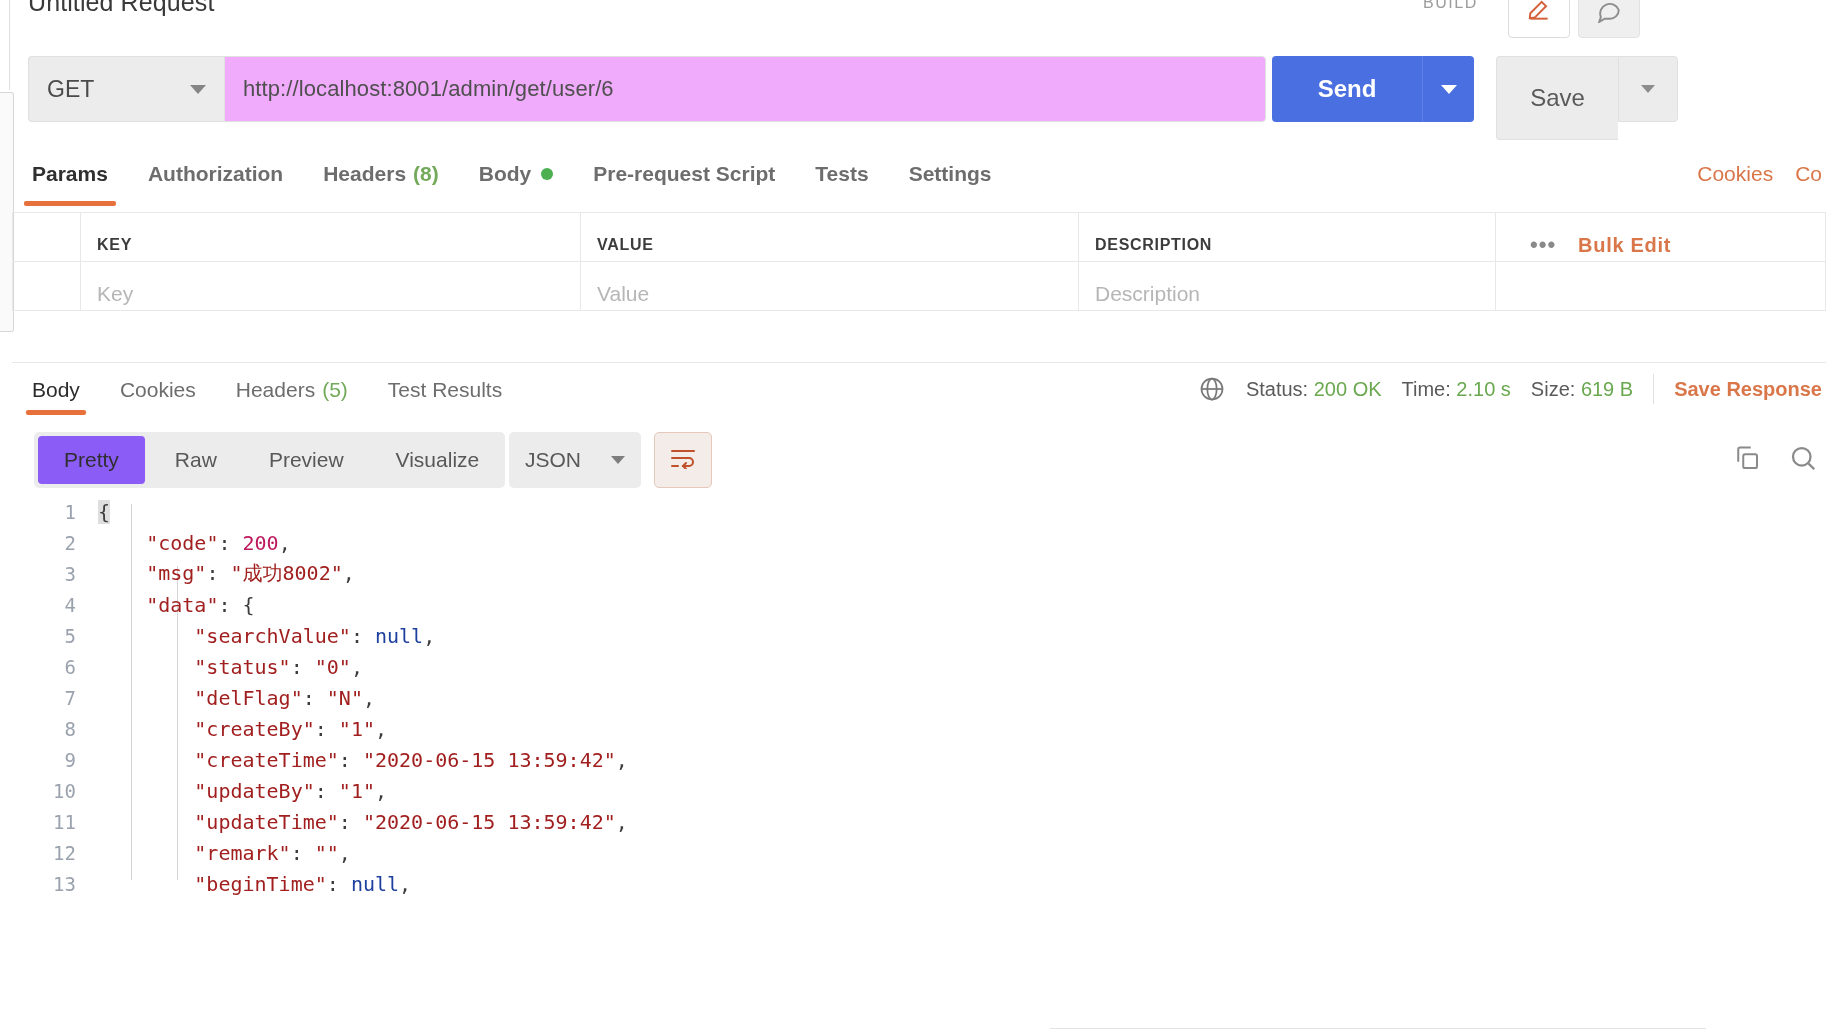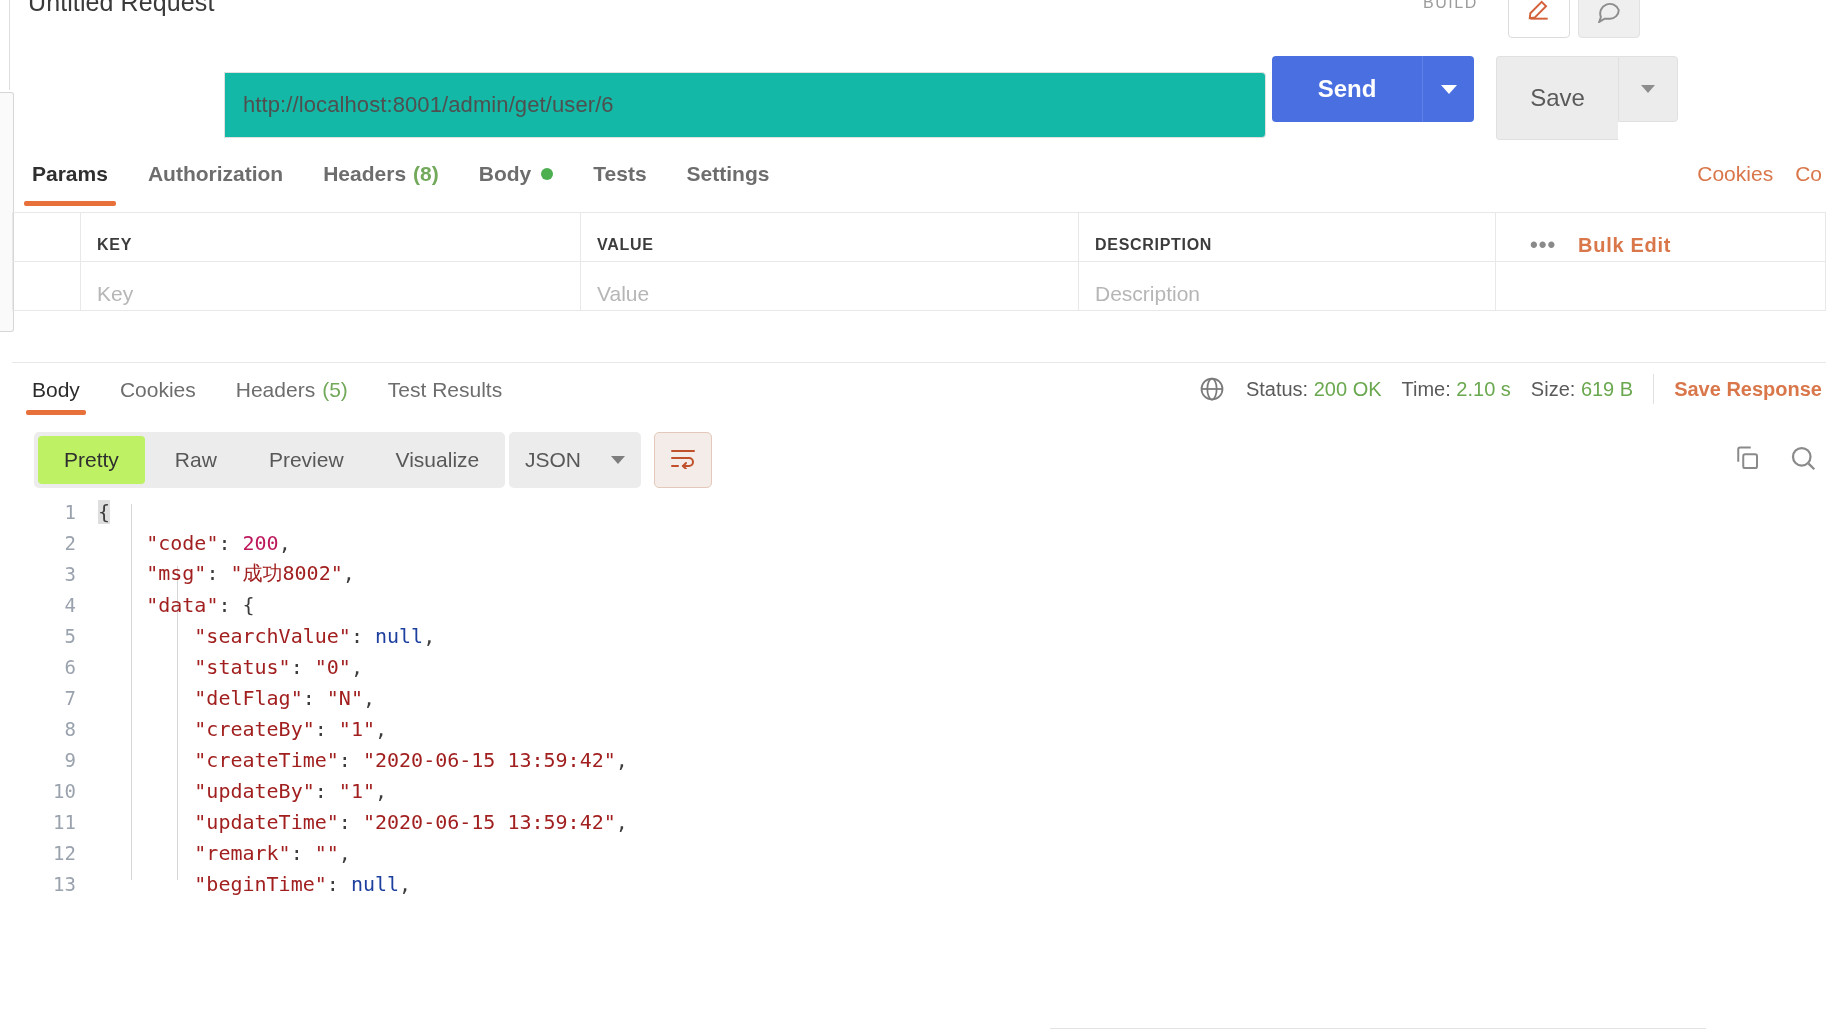--- a/index.html
+++ b/index.html
@@ -42,22 +42,22 @@
     border-radius:4px 0 0 4px;
     display:flex; align-items:center; padding:0 18px;
   }
   .method-label { font-size:23px; color:#4a4a4a; }
   .method-caret {
     margin-left:auto; width:0; height:0;
     border-left:8px solid transparent; border-right:8px solid transparent;
     border-top:9px solid #858585;
   }
   .url-box {
-    position:absolute; left:196px; top:16px; width:1042px; height:66px;
-    background:#14b8a6; border:1px solid #e0e0e0;
+    position:absolute; left:196px; top:0; width:1042px; height:66px;
+    background:#f0abfc; border:1px solid #e0e0e0;
     border-radius:0 4px 4px 0;
     display:flex; align-items:center; padding:16px 18px;
   }
   .url-text { font-size:22px; color:#4f4f4f; letter-spacing:.1px; }
 
   .send-btn {
     position:absolute; left:1244px; top:0; width:150px; height:66px;
     background:#4a6fe0; border-radius:4px 0 0 4px;
     display:flex; align-items:center; justify-content:center;
     color:#fff; font-size:24px; font-weight:bold;
@@ -155,21 +155,21 @@
   .meta-sep { width:1px; height:30px; background:#e0e0e0; }
   .globe { width:28px; height:28px; }
 
   
   .fmt-bar { position:absolute; left:34px; top:432px; right:0; height:56px; }
   .fmt-pill {
     position:absolute; left:0; top:0; height:56px;
     background:#ececec; border-radius:5px; display:flex; align-items:center;
   }
   .fmt-item { padding:0 26px; font-size:21px; color:#585858; height:64px; display:flex; align-items:center; }
-  .fmt-item.active { color:#2f2f2f; background:#bef264; border-radius:4px; height:48px; margin:0 4px; }
+  .fmt-item.active { color:#2f2f2f; background:#8b5cf6; border-radius:4px; height:48px; margin:0 4px; }
   .json-pill {
     position:absolute; left:475px; top:0; width:132px; height:56px;
     background:#ececec; border-radius:5px;
     display:flex; align-items:center; justify-content:space-between; padding:0 16px;
   }
   .json-label { font-size:21px; color:#585858; }
   .json-caret {
     width:0; height:0; border-left:7px solid transparent;
     border-right:7px solid transparent; border-top:8px solid #7d7d7d;
   }
@@ -236,20 +236,24 @@
   </div>
   <div class="hdr-icon-btn comment">
     <span>
       <svg width="26" height="26" viewBox="0 0 24 24" fill="none" stroke="#8d8d8d" stroke-width="1.8">
         <path d="M21 12a8 8 0 0 1-8 8H8l-5 3 1.5-4.5A8 8 0 1 1 21 12z"></path>
       </svg>
     </span>
   </div>
 
   <div class="urlrow">
+    <div class="method-box">
+      <span class="method-label">GET</span>
+      <span class="method-caret"></span>
+    </div>
     <div class="url-box">
       <span class="url-text">http://localhost:8001/admin/get/user/6</span>
     </div>
     <div class="send-btn">Send</div>
     <div class="send-caret-btn">
       <span class="send-caret"></span>
     </div>
     <div class="save-btn">Save</div>
     <div class="save-caret-btn">
       <span class="save-caret"></span>
@@ -263,20 +267,23 @@
     <div class="rtab">
       <span>Authorization</span>
     </div>
     <div class="rtab">
       <span>Headers</span>
       <span class="count-badge">(8)</span>
     </div>
     <div class="rtab">
       <span>Body</span>
       <span class="green-dot"></span>
+    </div>
+    <div class="rtab">
+      <span>Pre-request Script</span>
     </div>
     <div class="rtab">
       <span>Tests</span>
     </div>
     <div class="rtab">
       <span>Settings</span>
     </div>
   </div>
   <div class="req-tabs-right">
     <span class="link-orange">Cookies</span>

